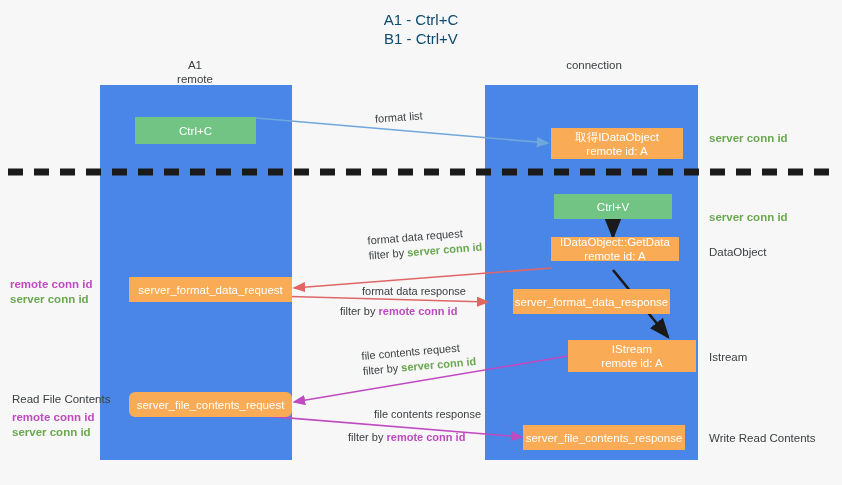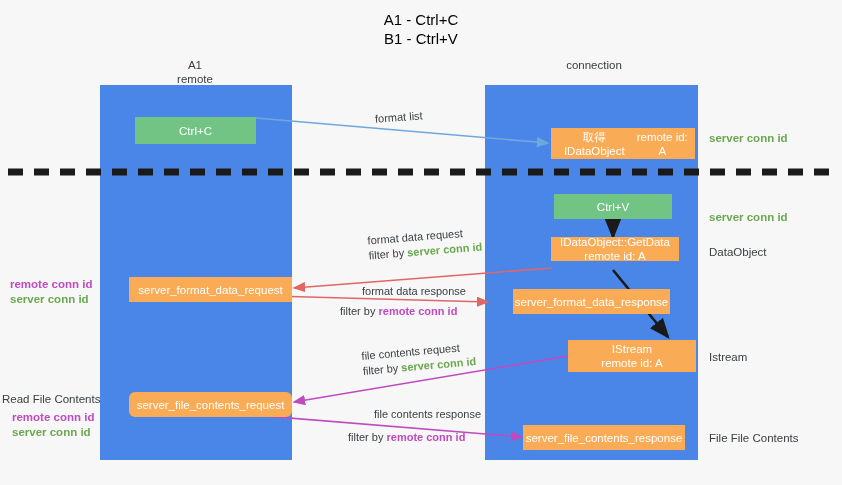--- a/index.html
+++ b/index.html
@@ -10,21 +10,21 @@
     position:relative;
     overflow:hidden;
     -webkit-font-smoothing:antialiased;
   }
   .stage{position:absolute;left:0;top:0;width:842px;height:485px;}
   svg.layer{position:absolute;left:0;top:0;width:842px;height:485px;pointer-events:none;}
 
   
   .title{
     position:absolute;top:10px;left:0;width:842px;
-    text-align:center;color:#000000;font-size:15px;line-height:19px;
+    text-align:center;color:#0c4a6e;font-size:15px;line-height:19px;
   }
 
   
   .lane-head{
     position:absolute;text-align:center;color:#3c4043;
     font-size:11.5px;line-height:14px;width:200px;
   }
 
   
   .lane{position:absolute;background:#4a86e8;}
@@ -109,21 +109,21 @@
   </div>
 
   <div class="node orange" style="left:129px;top:277px;width:163px;height:25px;">
     <span>server_format_data_request</span>
   </div>
 
   <div class="node orange" style="left:129px;top:392px;width:163px;height:25px;border-radius:6px;">
     <span>server_file_contents_request</span>
   </div>
 
-  <div class="node orange" style="left:551px;top:128px;width:144px;height:31px;flex-direction:row;">
+  <div class="node orange" style="left:551px;top:128px;width:132px;height:31px;flex-direction:column;">
     <span>取得IDataObject</span>
     <span>remote id: A</span>
   </div>
 
   <div class="node green" style="left:554px;top:181px;width:118px;height:25px;">
     <span>Ctrl+V</span>
   </div>
 
   <div class="node orange" style="left:551px;top:237px;width:128px;height:24px;flex-direction:column;">
     <span>IDataObject::GetData</span>
@@ -166,27 +166,27 @@
   </div>
 
   <div class="lbl green" style="left:709px;top:131px;">server conn id</div>
 
   <div class="lbl green" style="left:709px;top:210px;">server conn id</div>
 
   <div class="lbl right" style="left:709px;top:245px;">DataObject</div>
 
   <div class="lbl right" style="left:709px;top:350px;">Istream</div>
 
-  <div class="lbl right" style="left:709px;top:431px;">File File Contents</div>
+  <div class="lbl right" style="left:709px;top:431px;">Write Read Contents</div>
 
   <div class="stack" style="left:10px;top:277px;">
     <div class="m">remote conn id</div>
     <div class="g">server conn id</div>
   </div>
 
-  <div class="lbl right" style="left:2px;top:392px;">Read File Contents</div>
+  <div class="lbl right" style="left:12px;top:392px;">Read File Contents</div>
 
   <div class="stack" style="left:12px;top:410px;">
     <div class="m">remote conn id</div>
     <div class="g">server conn id</div>
   </div>
 
 </div>
 
 </body></html>

